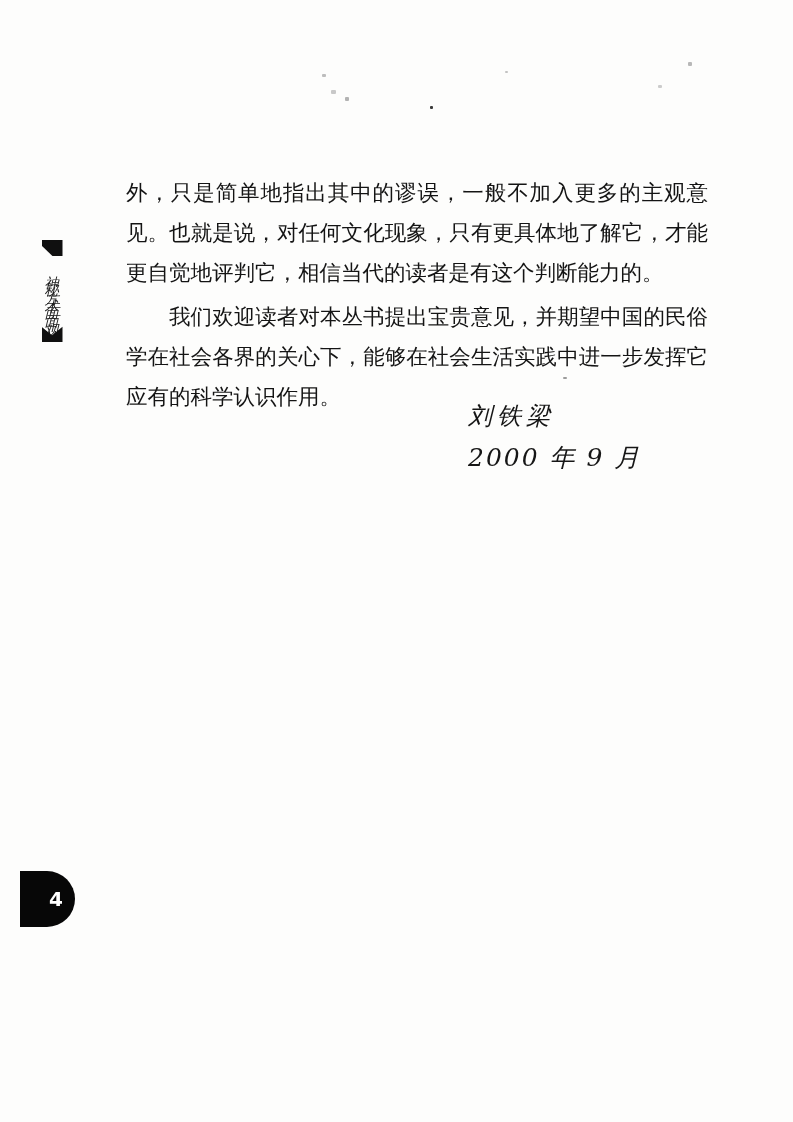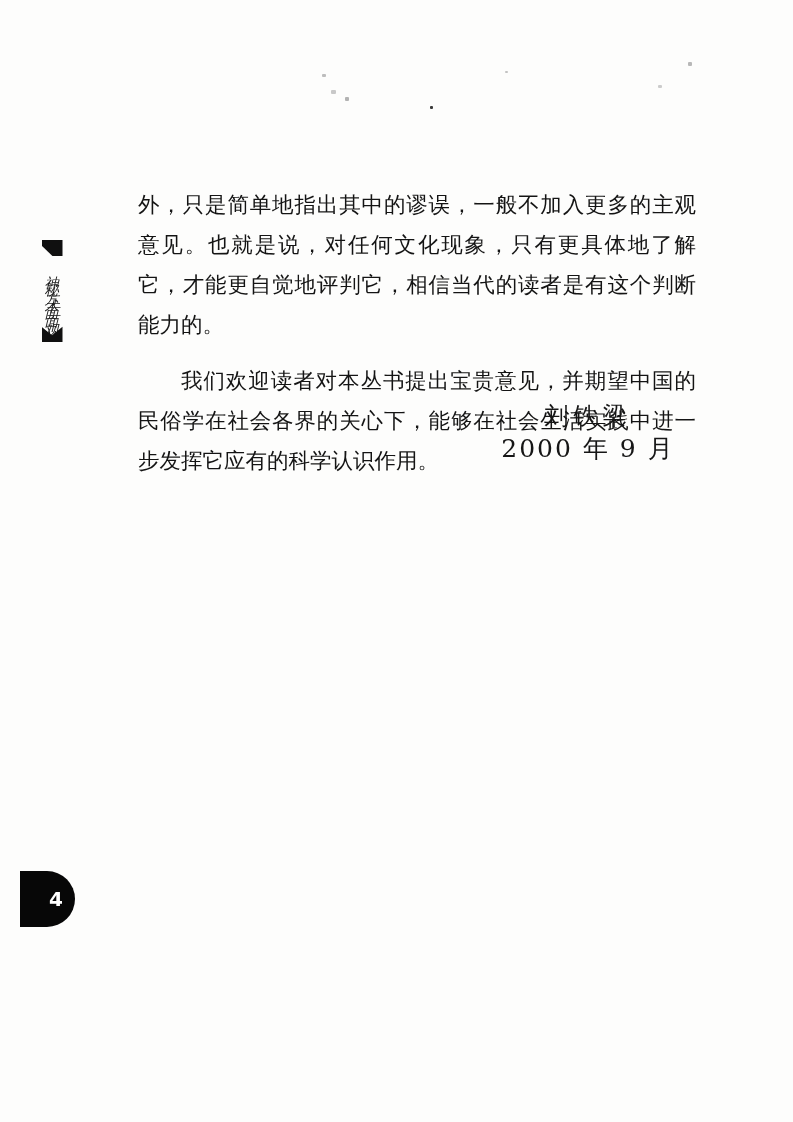--- a/index.html
+++ b/index.html
@@ -29,30 +29,30 @@
     color:#1c1c1c;
   }
 
   
   .body-text {
     position:absolute; left:122px; top:169px; width:590px;
     font-size:21.5px; line-height:40px;
     text-align:justify; text-justify:inter-character;
     color:#141414;
   }
-  .body-text p { margin:16px; }
+  .body-text p { margin:4px; }
   .body-text p.indent { text-indent:2em; }
 
   
   .signature {
     position:absolute; left:468px; top:400px; width:240px;
-    text-align:center;
+    font-style:italic;
   }
   .signature .author { font-size:24px; letter-spacing:5px; color:#161616; }
-  .signature .date   { font-size:25px; letter-spacing:2px; color:#161616; }
+  .signature .date   { font-size:25px; margin-top:9px; letter-spacing:2px; color:#161616; }
 
   
   .page-badge {
     position:absolute; left:20px; top:871px;
     width:55px; height:56px;
     background:#070707;
     border-radius:0 30px 30px 0;
   }
   .page-badge .page-num {
     position:absolute; right:12px; top:50%; transform:translateY(-52%);

